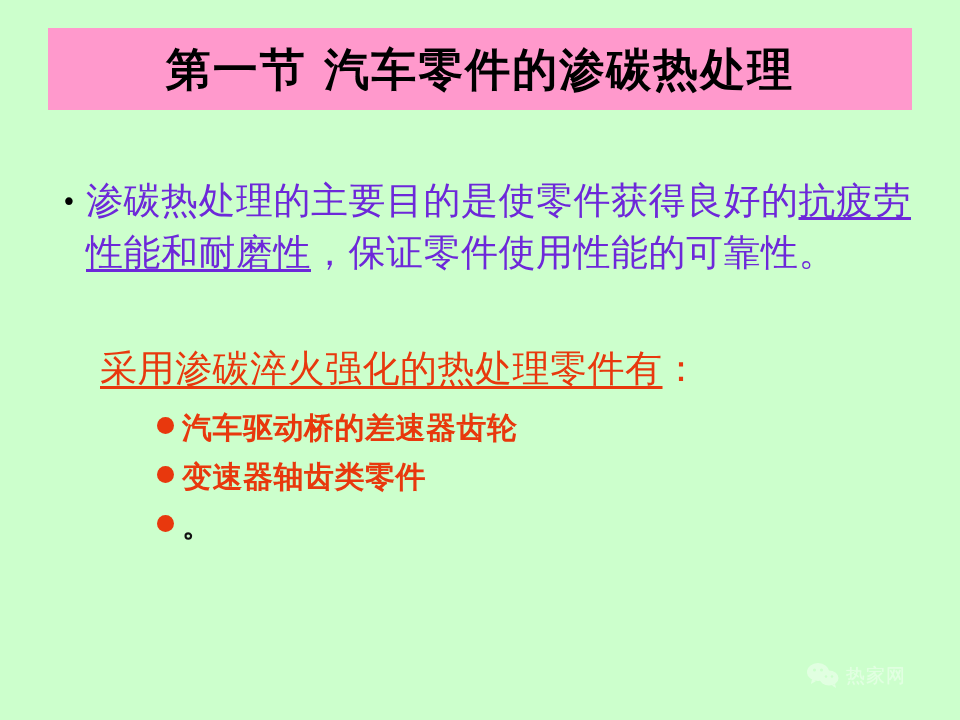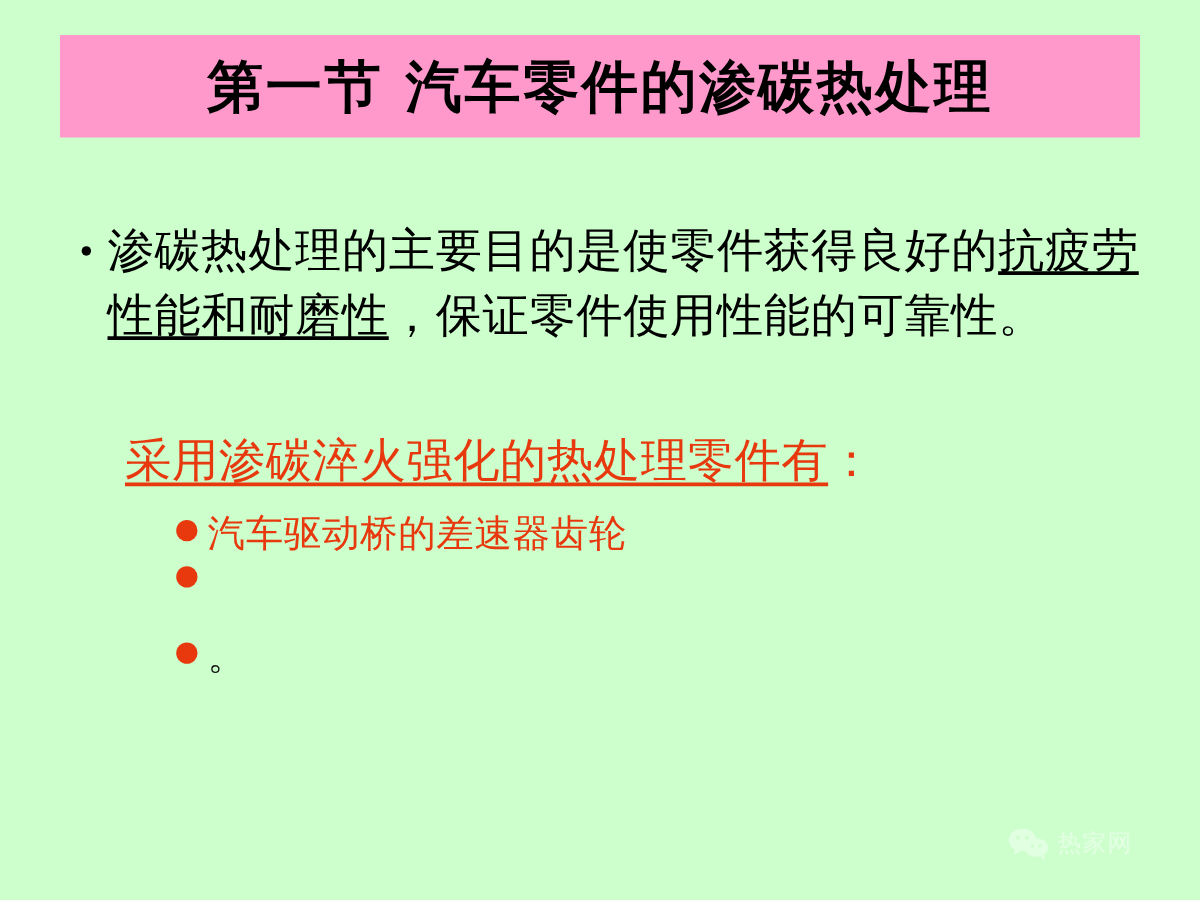--- a/index.html
+++ b/index.html
@@ -63,21 +63,21 @@
     width: 34px;
     flex: 0 0 34px;
     text-align: center;
     font-family: "DejaVu Sans", sans-serif;
   }
   .para-text {
     flex: 1 1 auto;
     font-family: "DejaVu Serif", "Liberation Serif", serif;
     font-size: 37px;
     line-height: 52px;
-    color: #000000;
+    color: #6d28d9;
     letter-spacing: 0.5px;
   }
   .para-text .u {
     text-decoration: underline;
     text-underline-offset: 4px;
   }
 
   
   .red-heading {
     position: absolute;
@@ -92,23 +92,24 @@
     text-align: center;
   }
   .red-heading .u {
     text-decoration: underline;
     text-underline-offset: 5px;
   }
 
   
   .red-list {
     position: absolute;
-    left: 141px;
+    left: 157px;
     top: 408px;
     width: 700px;
+    font-weight: bold;
   }
   .red-item {
     display: flex;
     align-items: baseline;
     height: 49px;
     white-space: nowrap;
   }
   .red-dot {
     flex: 0 0 auto;
     width: 17px;
@@ -178,20 +179,21 @@
   <div class="red-list">
 
     <div class="red-item">
       <span class="red-dot"></span>
       <span class="red-item-label">汽车驱动桥的差速器齿轮</span>
       <span class="red-item-tail"></span>
     </div>
 
     <div class="red-item">
       <span class="red-dot"></span>
+      <span class="red-item-label">变速器轴齿类零件</span>
       <span class="red-item-tail"></span>
     </div>
 
 
     <div class="red-item">
       <span class="red-dot"></span>
       <span class="red-item-tail">。</span>
     </div>
 
   </div>

